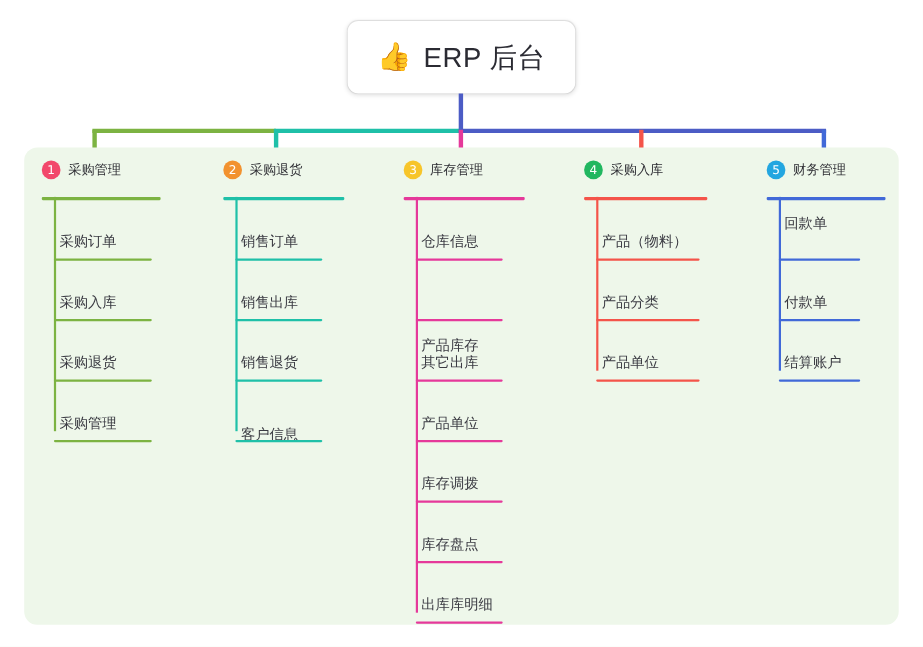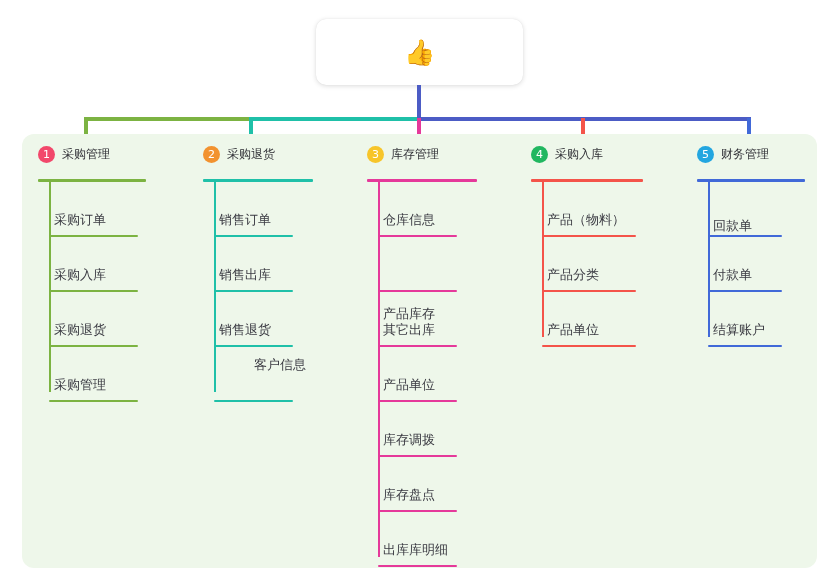--- a/index.html
+++ b/index.html
@@ -68,20 +68,21 @@
   .item-rule{position:absolute;height:2px;border-radius:1px;}
 </style>
 </head>
 <body>
 
 <div id="root">
 
   <div class="title-card">
     <div class="title-inner">
       <span class="title-emoji">👍</span>
+      <span class="title-text">ERP 后台</span>
     </div>
   </div>
 
   <svg id="wires" viewBox="0 0 839 588">
 
     <line x1="419" y1="85" x2="419" y2="119" stroke="#4c5cc5" stroke-width="4"></line>
 
     <line x1="84" y1="119" x2="251" y2="119" stroke="#7cb342" stroke-width="4"></line>
     <line x1="249" y1="119" x2="419" y2="119" stroke="#1fc0a8" stroke-width="4"></line>
     <line x1="417" y1="119" x2="751" y2="119" stroke="#4c5cc5" stroke-width="4"></line>
@@ -118,21 +119,21 @@
           <span class="col-title">采购退货</span>
         </div>
         <div class="head-rule" style="top: 179px; width: 110px; background: rgb(31, 192, 168);"></div>
         <div class="spine" style="left: 11px; top: 179px; height: 213px; background: rgb(31, 192, 168);"></div>
         <div class="item" style="left: 16px; top: 211px;">销售订单</div>
         <div class="item-rule" style="left: 11px; top: 235px; width: 79px; background: rgb(31, 192, 168);"></div>
         <div class="item" style="left: 16px; top: 266px;">销售出库</div>
         <div class="item-rule" style="left: 11px; top: 290px; width: 79px; background: rgb(31, 192, 168);"></div>
         <div class="item" style="left: 16px; top: 321px;">销售退货</div>
         <div class="item-rule" style="left: 11px; top: 345px; width: 79px; background: rgb(31, 192, 168);"></div>
-        <div class="item" style="left: 16px; top: 356px; margin-left: 35px;">客户信息</div>
+        <div class="item" style="left: 16px; top: 386px;">客户信息</div>
         <div class="item-rule" style="left: 11px; top: 400px; width: 79px; background: rgb(31, 192, 168);"></div>
       </div>
       <div class="col" style="left: 367px; width: 170px; height: 440px;">
         <div class="col-head" style="top: 146px;">
           <span class="badge" style="background: rgb(247, 197, 42);">3</span>
           <span class="col-title">库存管理</span>
         </div>
         <div class="head-rule" style="top: 179px; width: 110px; background: rgb(229, 57, 154);"></div>
         <div class="spine" style="left: 11px; top: 179px; height: 378px; background: rgb(229, 57, 154);"></div>
         <div class="item" style="left: 16px; top: 211px;">仓库信息</div>
@@ -164,21 +165,21 @@
         <div class="item" style="left: 16px; top: 321px;">产品单位</div>
         <div class="item-rule" style="left: 11px; top: 345px; width: 94px; background: rgb(244, 84, 74);"></div>
       </div>
       <div class="col" style="left: 697px; width: 170px; height: 440px;">
         <div class="col-head" style="top: 146px;">
           <span class="badge" style="background: rgb(35, 166, 224);">5</span>
           <span class="col-title">财务管理</span>
         </div>
         <div class="head-rule" style="top: 179px; width: 108px; background: rgb(65, 105, 216);"></div>
         <div class="spine" style="left: 11px; top: 179px; height: 158px; background: rgb(65, 105, 216);"></div>
-        <div class="item" style="left: 16px; top: 217px;">回款单</div>
+        <div class="item" style="left: 16px; top: 194px;">回款单</div>
         <div class="item-rule" style="left: 11px; top: 235px; width: 74px; background: rgb(65, 105, 216);"></div>
         <div class="item" style="left: 16px; top: 266px;">付款单</div>
         <div class="item-rule" style="left: 11px; top: 290px; width: 74px; background: rgb(65, 105, 216);"></div>
         <div class="item" style="left: 16px; top: 321px;">结算账户</div>
         <div class="item-rule" style="left: 11px; top: 345px; width: 74px; background: rgb(65, 105, 216);"></div>
       </div>
     </div>
 
 </div>
 

